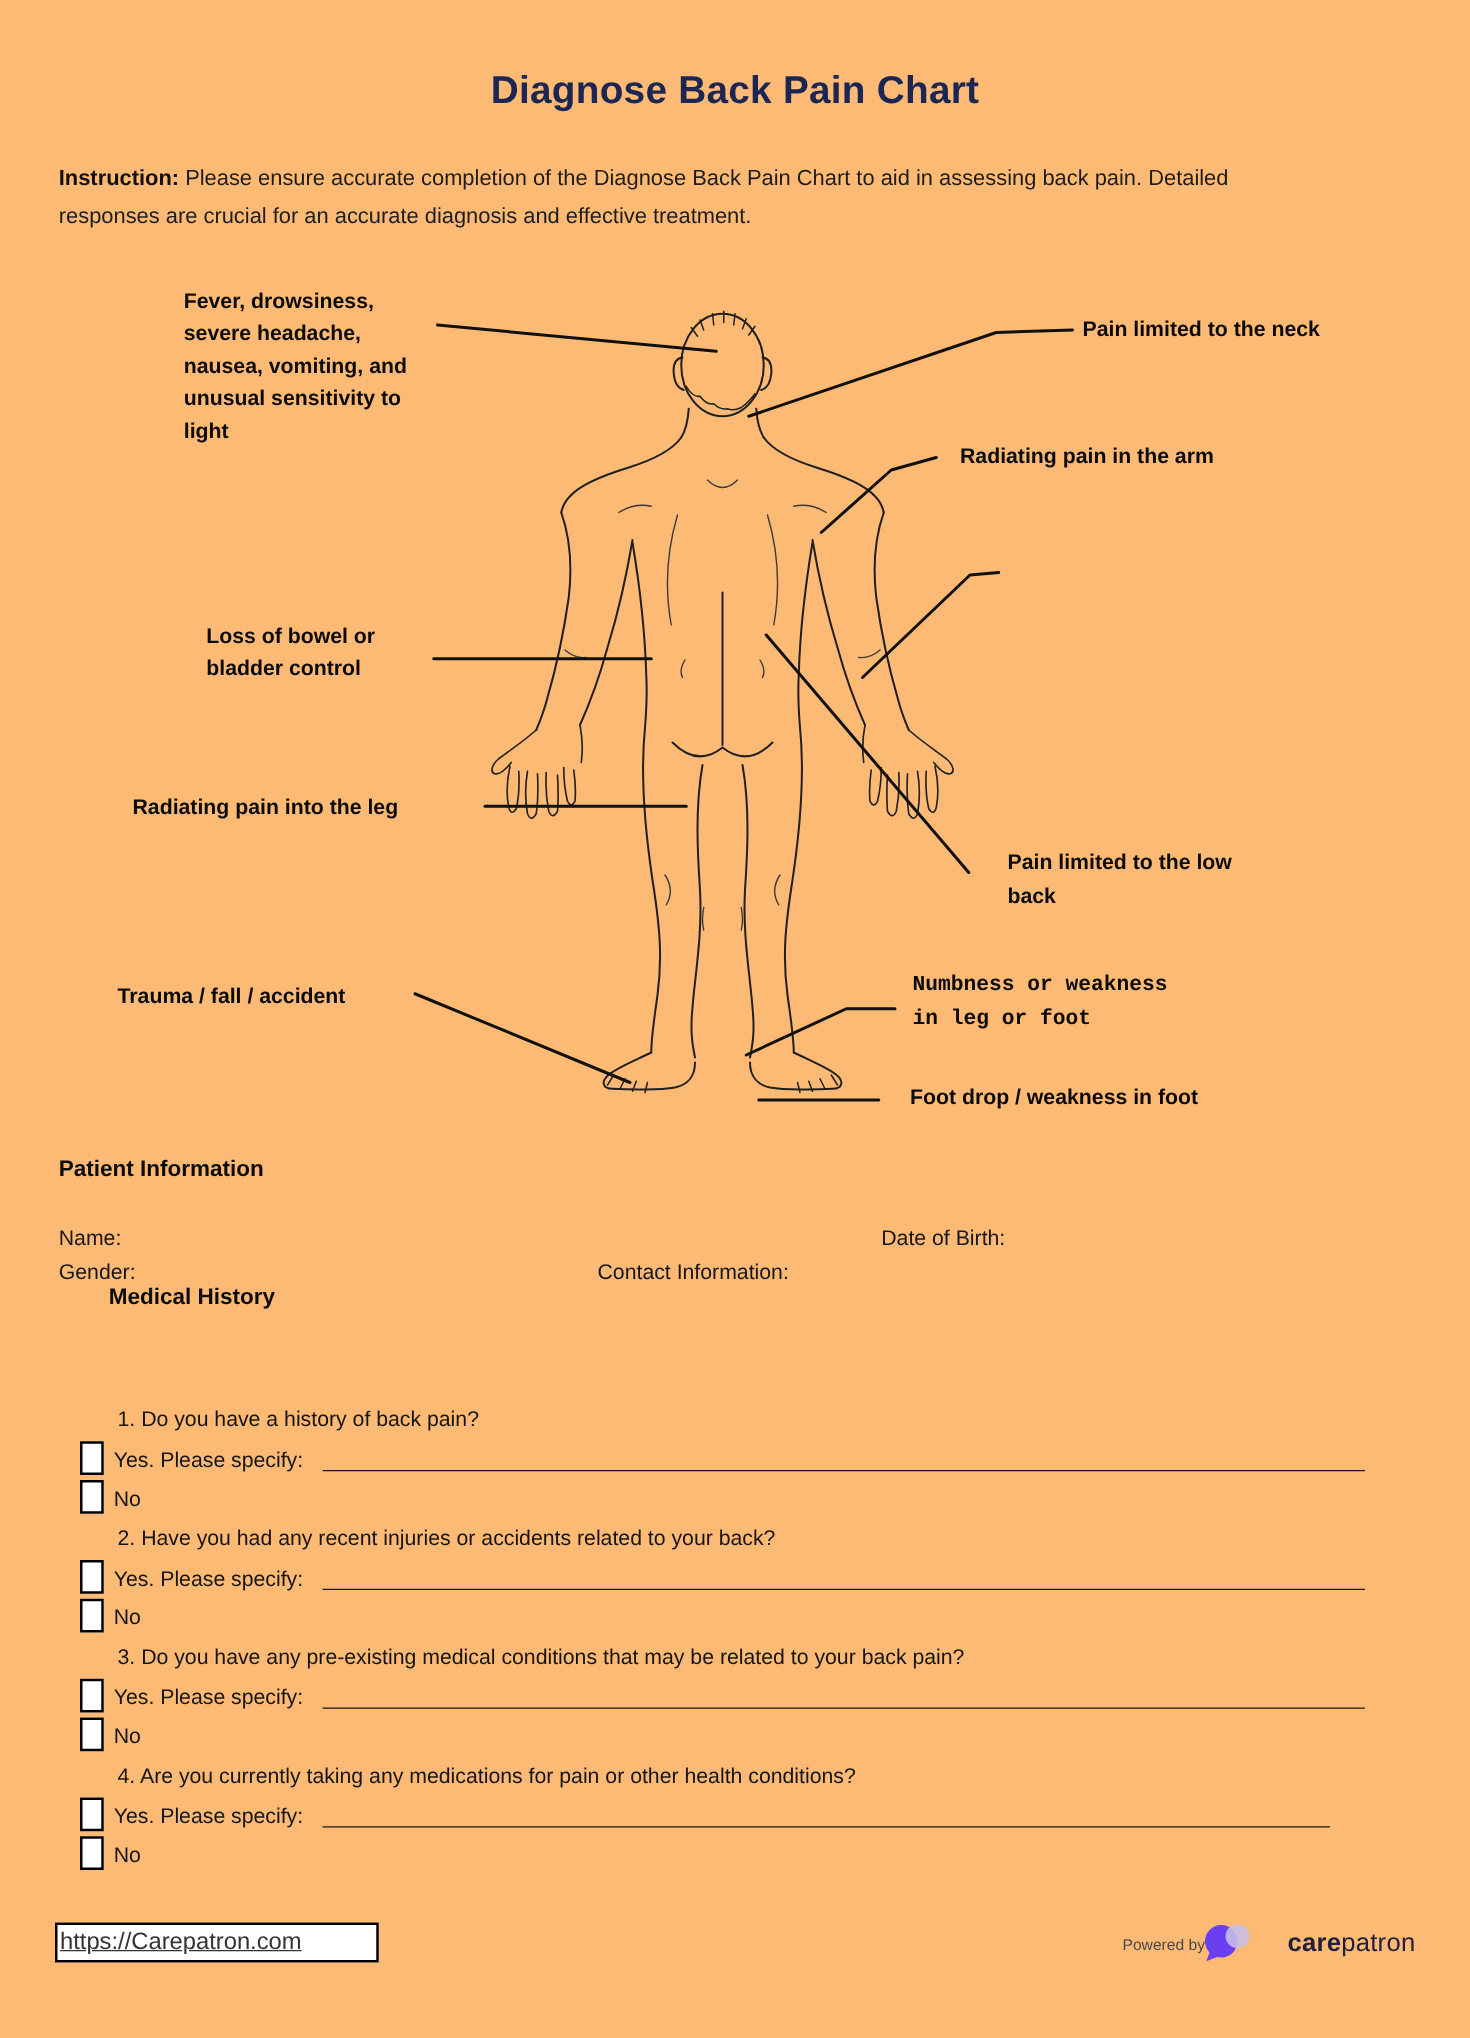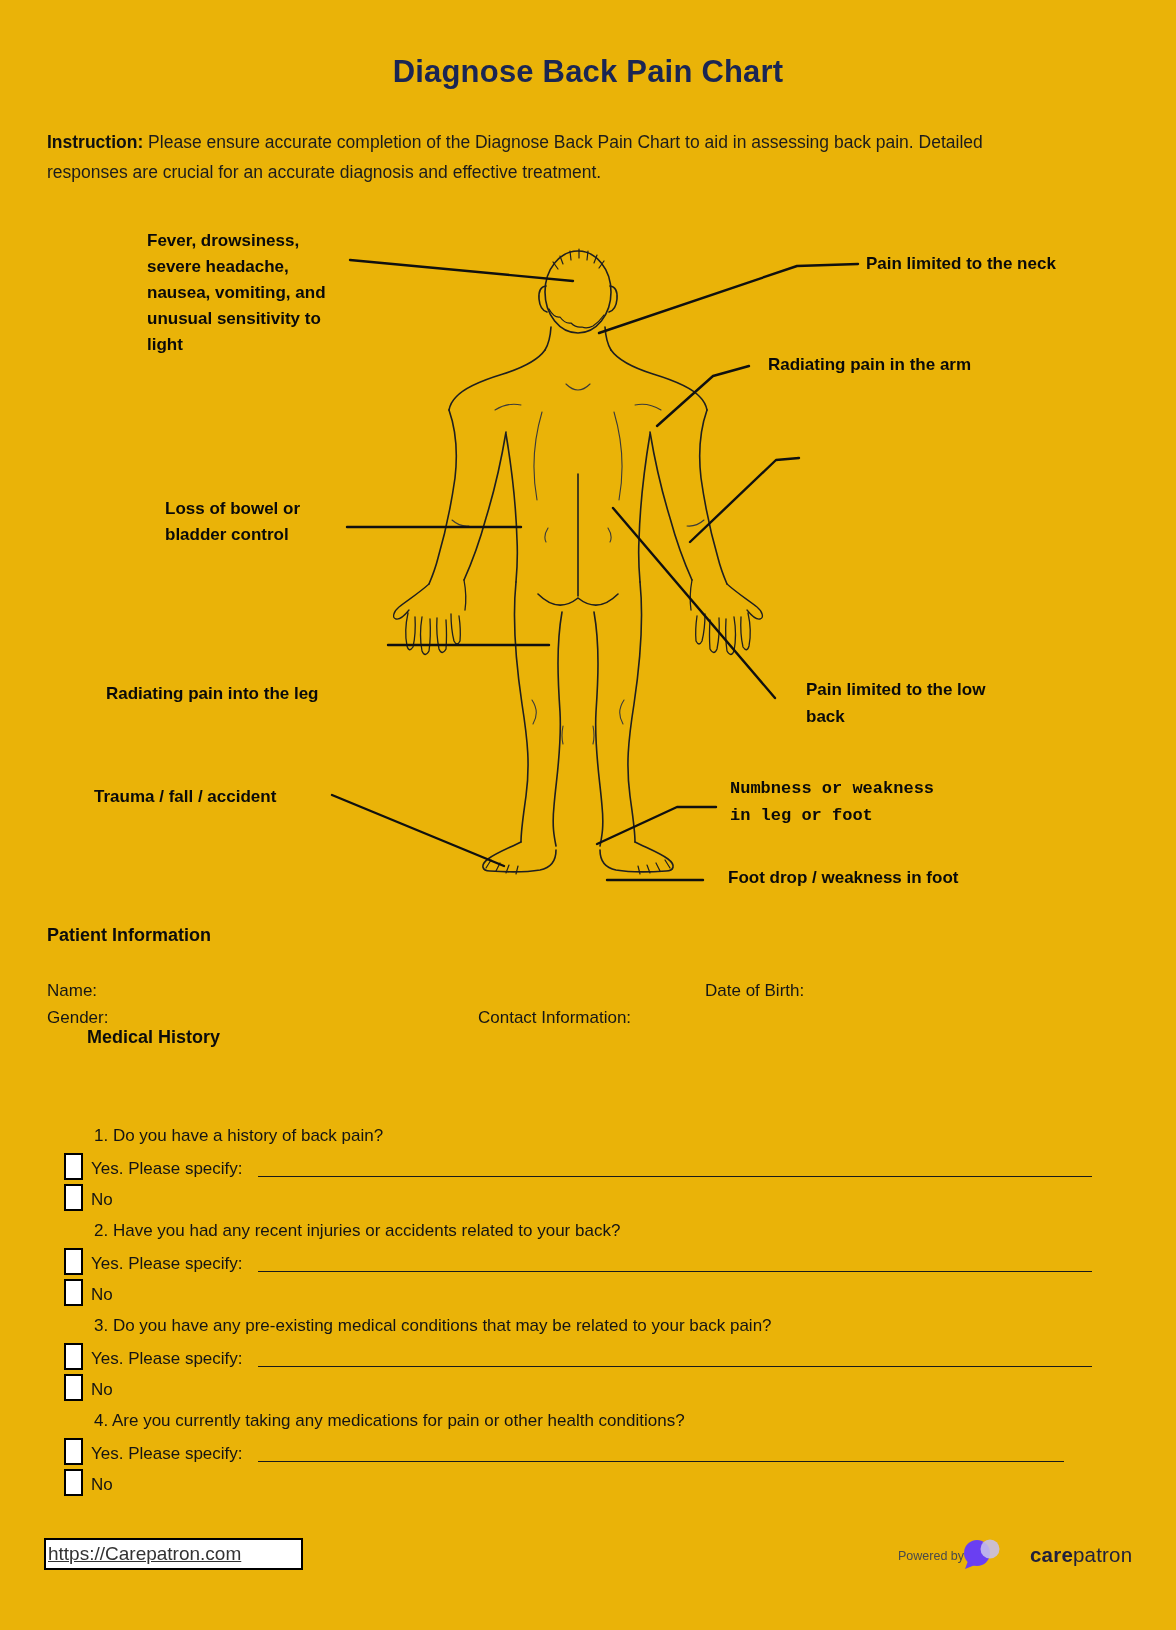--- a/index.html
+++ b/index.html
@@ -1,17 +1,17 @@
 <!DOCTYPE html>
 <html><head>
 <meta charset="utf-8">
 <style>
   html,body{margin:0;padding:0;background:#e8e8e8;}
   .page{
-    position:relative;width:1176px;height:1630px;background:#eab308;
+    position:relative;width:1176px;height:1630px;background:#fdba74;
     font-family:"Liberation Sans",sans-serif;color:#141414;overflow:hidden;
     margin:0 auto;
   }
   .page-title{
     position:absolute;top:54px;left:0;width:100%;text-align:center;
     font-size:31px;font-weight:bold;color:#1b2653;letter-spacing:.2px;
   }
   .instruction{
     position:absolute;left:47px;top:127px;width:1000px;
     font-size:17.5px;line-height:1.72;color:#1c1c1c;
@@ -20,21 +20,21 @@
   .diagram{position:absolute;left:0;top:0;width:1176px;height:1630px;}
   .fig-svg{position:absolute;left:0;top:0;pointer-events:none;}
   .callout-label{
     position:absolute;font-weight:bold;font-size:17px;color:#0a0a0a;line-height:1.6;
   }
   .lbl0{left:147px;top:228px;width:200px;line-height:1.53;}
   .lbl1{left:866px;top:250px;width:230px;}
   .lbl2{left:768px;top:351px;width:240px;}
   .lbl3{left:808px;top:444px;width:210px;}
   .lbl4{left:165px;top:496px;width:175px;line-height:1.55;}
-  .lbl5{left:106px;top:632px;width:270px;margin-top:48px;}
+  .lbl5{left:106px;top:632px;width:270px;}
   .lbl6{left:806px;top:676px;width:200px;}
   .lbl7{left:94px;top:783px;width:250px;}
   .lbl8{left:730px;top:775px;width:210px;font-family:Liberation Mono, monospace;}
   .lbl9{left:728px;top:864px;width:280px;}
   .section-heading{
     position:absolute;left:47px;font-size:18px;font-weight:bold;color:#0c0c0c;
   }
   .pi-heading{top:925px;}
   .mh-heading{top:1027px;margin-left:40px;}
   .field-label{position:absolute;font-size:17px;color:#161616;}

